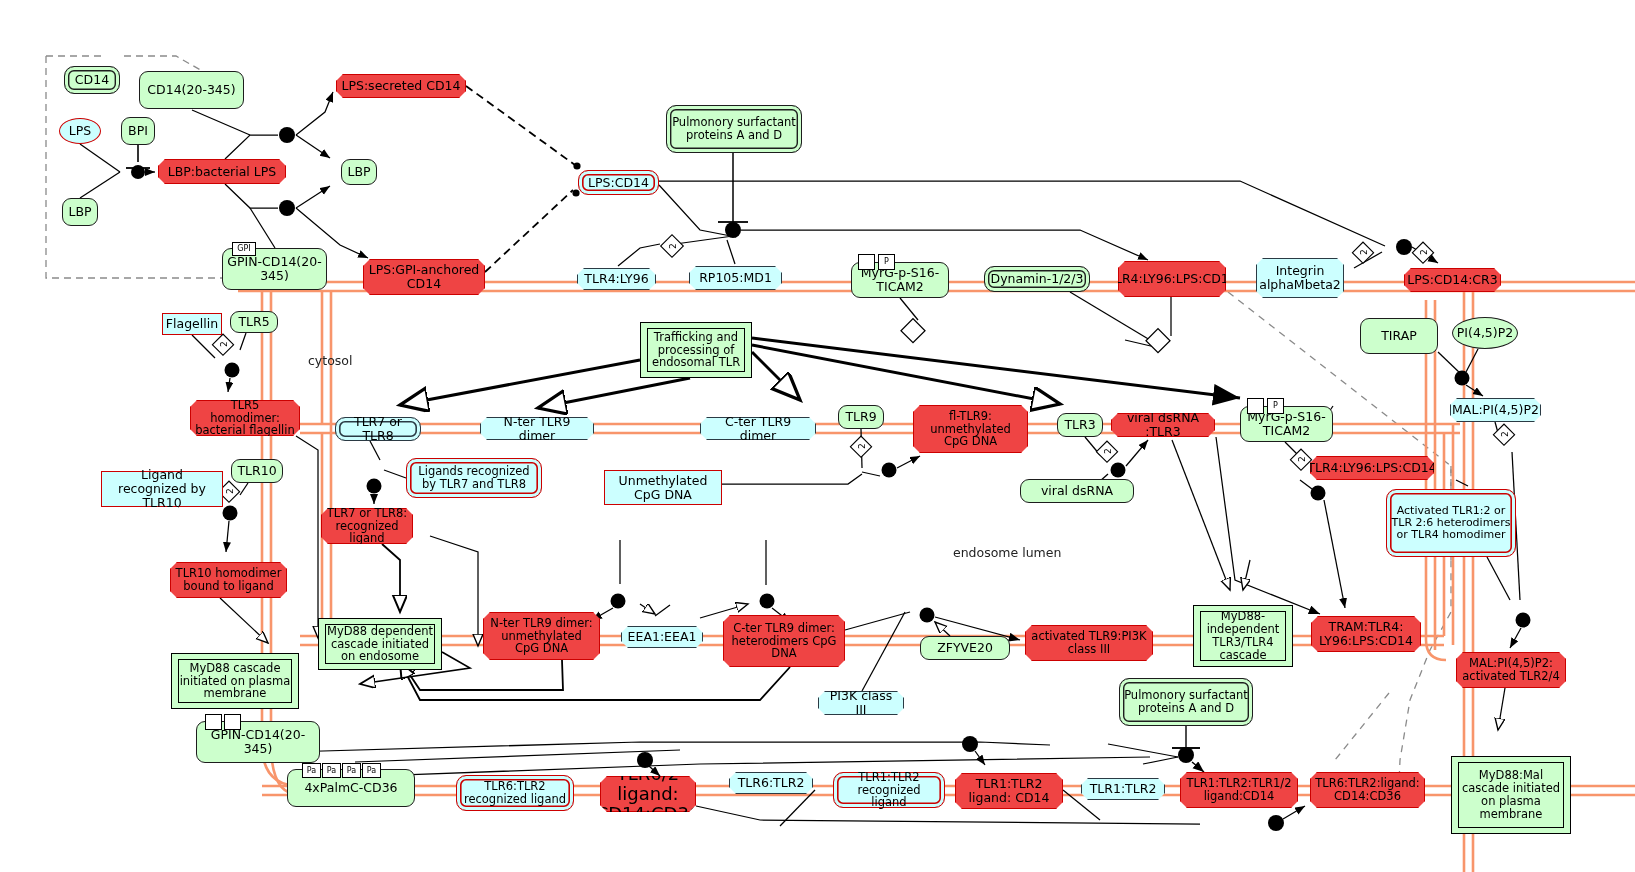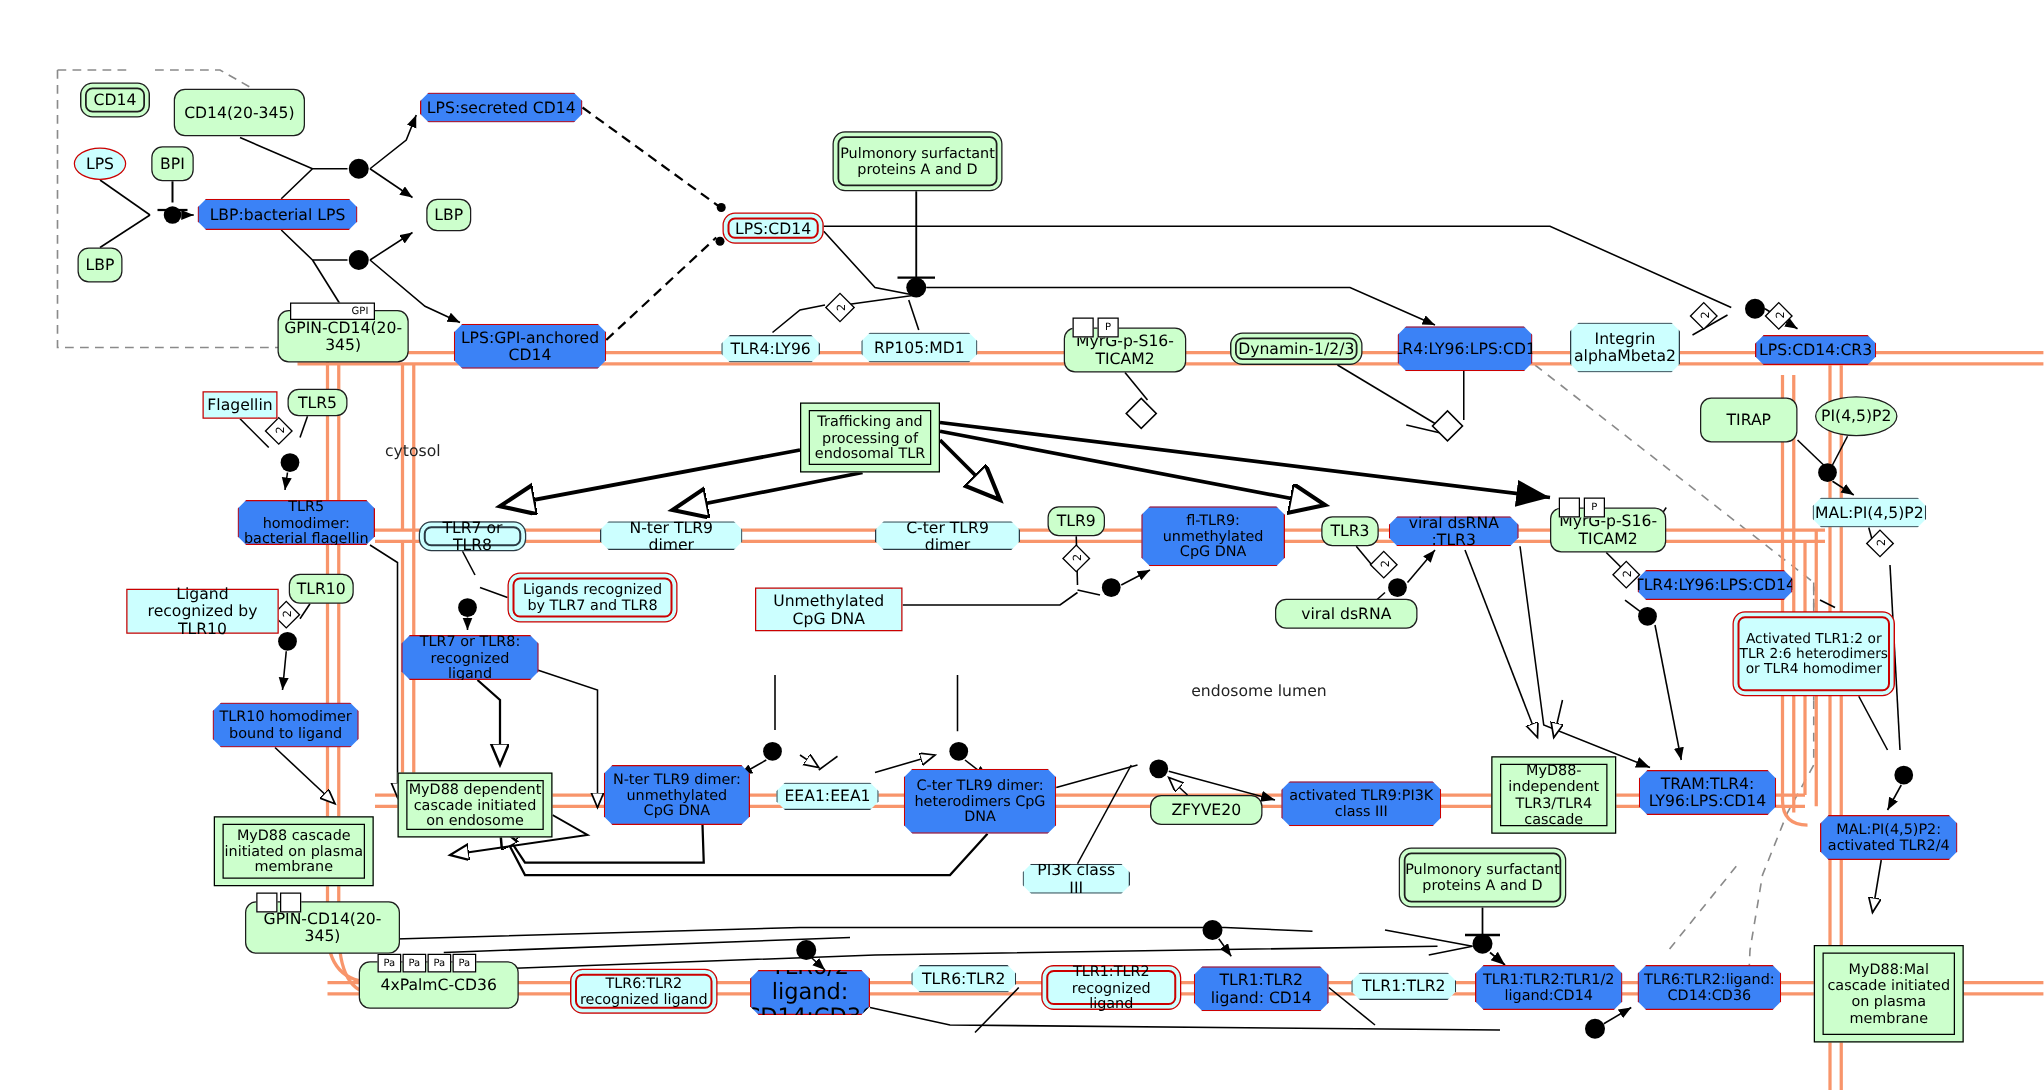--- a/index.html
+++ b/index.html
@@ -3,21 +3,21 @@
 <meta charset="utf-8">
 <style>
   html,body{margin:0;padding:0;background:#ffffff;}
   body{font-family:"DejaVu Sans","Liberation Sans",sans-serif;}
   #canvas{position:relative;width:1635px;height:872px;overflow:hidden;background:#fff;}
   svg#wires{position:absolute;left:0;top:0;width:1635px;height:872px;pointer-events:none;}
   .node{position:absolute;box-sizing:border-box;display:flex;align-items:center;justify-content:center;
         text-align:center;line-height:1.12;color:#000;z-index:5;}
   
   
-  .cx{background:#3b82f6;border:1.6px solid #cc0000;
+  .cx{background:#ef4444;border:1.6px solid #cc0000;
       clip-path:polygon(7px 0,calc(100% - 7px) 0,100% 7px,100% calc(100% - 7px),calc(100% - 7px) 100%,7px 100%,0 calc(100% - 7px),0 7px);}
   
   .cxd{background:#ccffff;border:1.6px solid #2b3a44;
       clip-path:polygon(7px 0,calc(100% - 7px) 0,100% 7px,100% calc(100% - 7px),calc(100% - 7px) 100%,7px 100%,0 calc(100% - 7px),0 7px);}
   
   .pr{background:#ccffcc;border:1.4px solid #1d1d1d;border-radius:9px;}
   
   .set{background:#ccffcc;border:1.4px solid #1d1d1d;border-radius:10px;
        box-shadow:inset 0 0 0 3px #ccffcc, inset 0 0 0 4.4px #1d1d1d;}
   .cxset{background:#ccffff;border:1.6px solid #cc0000;border-radius:10px;
@@ -343,21 +343,21 @@
       </div>
       <div class="node cx" style="left: 336px; top: 74px; width: 130px; height: 24px; font-size: 12.5px;">
         <span style="padding: 0px 4px;">LPS:secreted CD14</span>
       </div>
       <div class="node pr" style="left: 341px; top: 159px; width: 36px; height: 26px; font-size: 12.5px;">
         <span style="padding: 0px 4px;">LBP</span>
       </div>
       <div class="node pr" style="left: 222px; top: 248px; width: 105px; height: 42px; font-size: 12.5px;">
         <span style="padding: 0px 4px;">GPIN-CD14(20-345)</span>
       </div>
-      <div class="modbox" style="left: 232px; top: 242px; width: 22px; height: 12px; padding-left: 44px;">GPI</div>
+      <div class="modbox" style="left: 232px; top: 242px; width: 22px; height: 12px;">GPI</div>
       <div class="node cx" style="left: 363px; top: 259px; width: 122px; height: 36px; font-size: 12.5px;">
         <span style="padding: 0px 4px;">LPS:GPI-anchored CD14</span>
       </div>
       <div class="node set" style="left: 666px; top: 105px; width: 136px; height: 48px; font-size: 11.5px;">
         <span style="padding: 0px 4px;">Pulmonory surfactant proteins A and D</span>
       </div>
       <div class="node cxset" style="left: 578px; top: 170px; width: 81px; height: 25px; font-size: 12.5px;">
         <span style="padding: 0px 4px;">LPS:CD14</span>
       </div>
       <div class="node cxd" style="left: 577px; top: 268px; width: 79px; height: 22px; font-size: 12.5px;">
@@ -444,21 +444,21 @@
       </div>
       <div class="node pr" style="left: 1020px; top: 479px; width: 114px; height: 24px; font-size: 12.5px;">
         <span style="padding: 0px 4px;">viral dsRNA</span>
       </div>
       <div class="node cx" style="left: 1310px; top: 456px; width: 124px; height: 24px; font-size: 12.5px;">
         <span style="padding: 0px 4px;">TLR4:LY96:LPS:CD14</span>
       </div>
       <div class="node cxset" style="left: 1386px; top: 489px; width: 130px; height: 68px; font-size: 11px;">
         <span style="padding: 0px 4px;">Activated TLR1:2 or TLR 2:6 heterodimers or TLR4 homodimer</span>
       </div>
-      <div class="node cx" style="left: 321px; top: 508px; width: 110px; height: 36px; font-size: 11.5px;">
+      <div class="node cx" style="left: 321px; top: 508px; width: 92px; height: 36px; font-size: 11.5px;">
         <span style="padding: 0px 4px;">TLR7 or TLR8: recognized ligand</span>
       </div>
       <div class="node cx" style="left: 170px; top: 562px; width: 117px; height: 36px; font-size: 11.5px;">
         <span style="padding: 0px 4px;">TLR10 homodimer bound to ligand</span>
       </div>
       <div class="node cx" style="left: 483px; top: 612px; width: 117px; height: 48px; font-size: 11.5px;">
         <span style="padding: 0px 4px;">N-ter TLR9 dimer: unmethylated CpG DNA</span>
       </div>
       <div class="node cxd" style="left: 621px; top: 626px; width: 82px; height: 22px; font-size: 12.5px;">
         <span style="padding: 0px 4px;">EEA1:EEA1</span>

